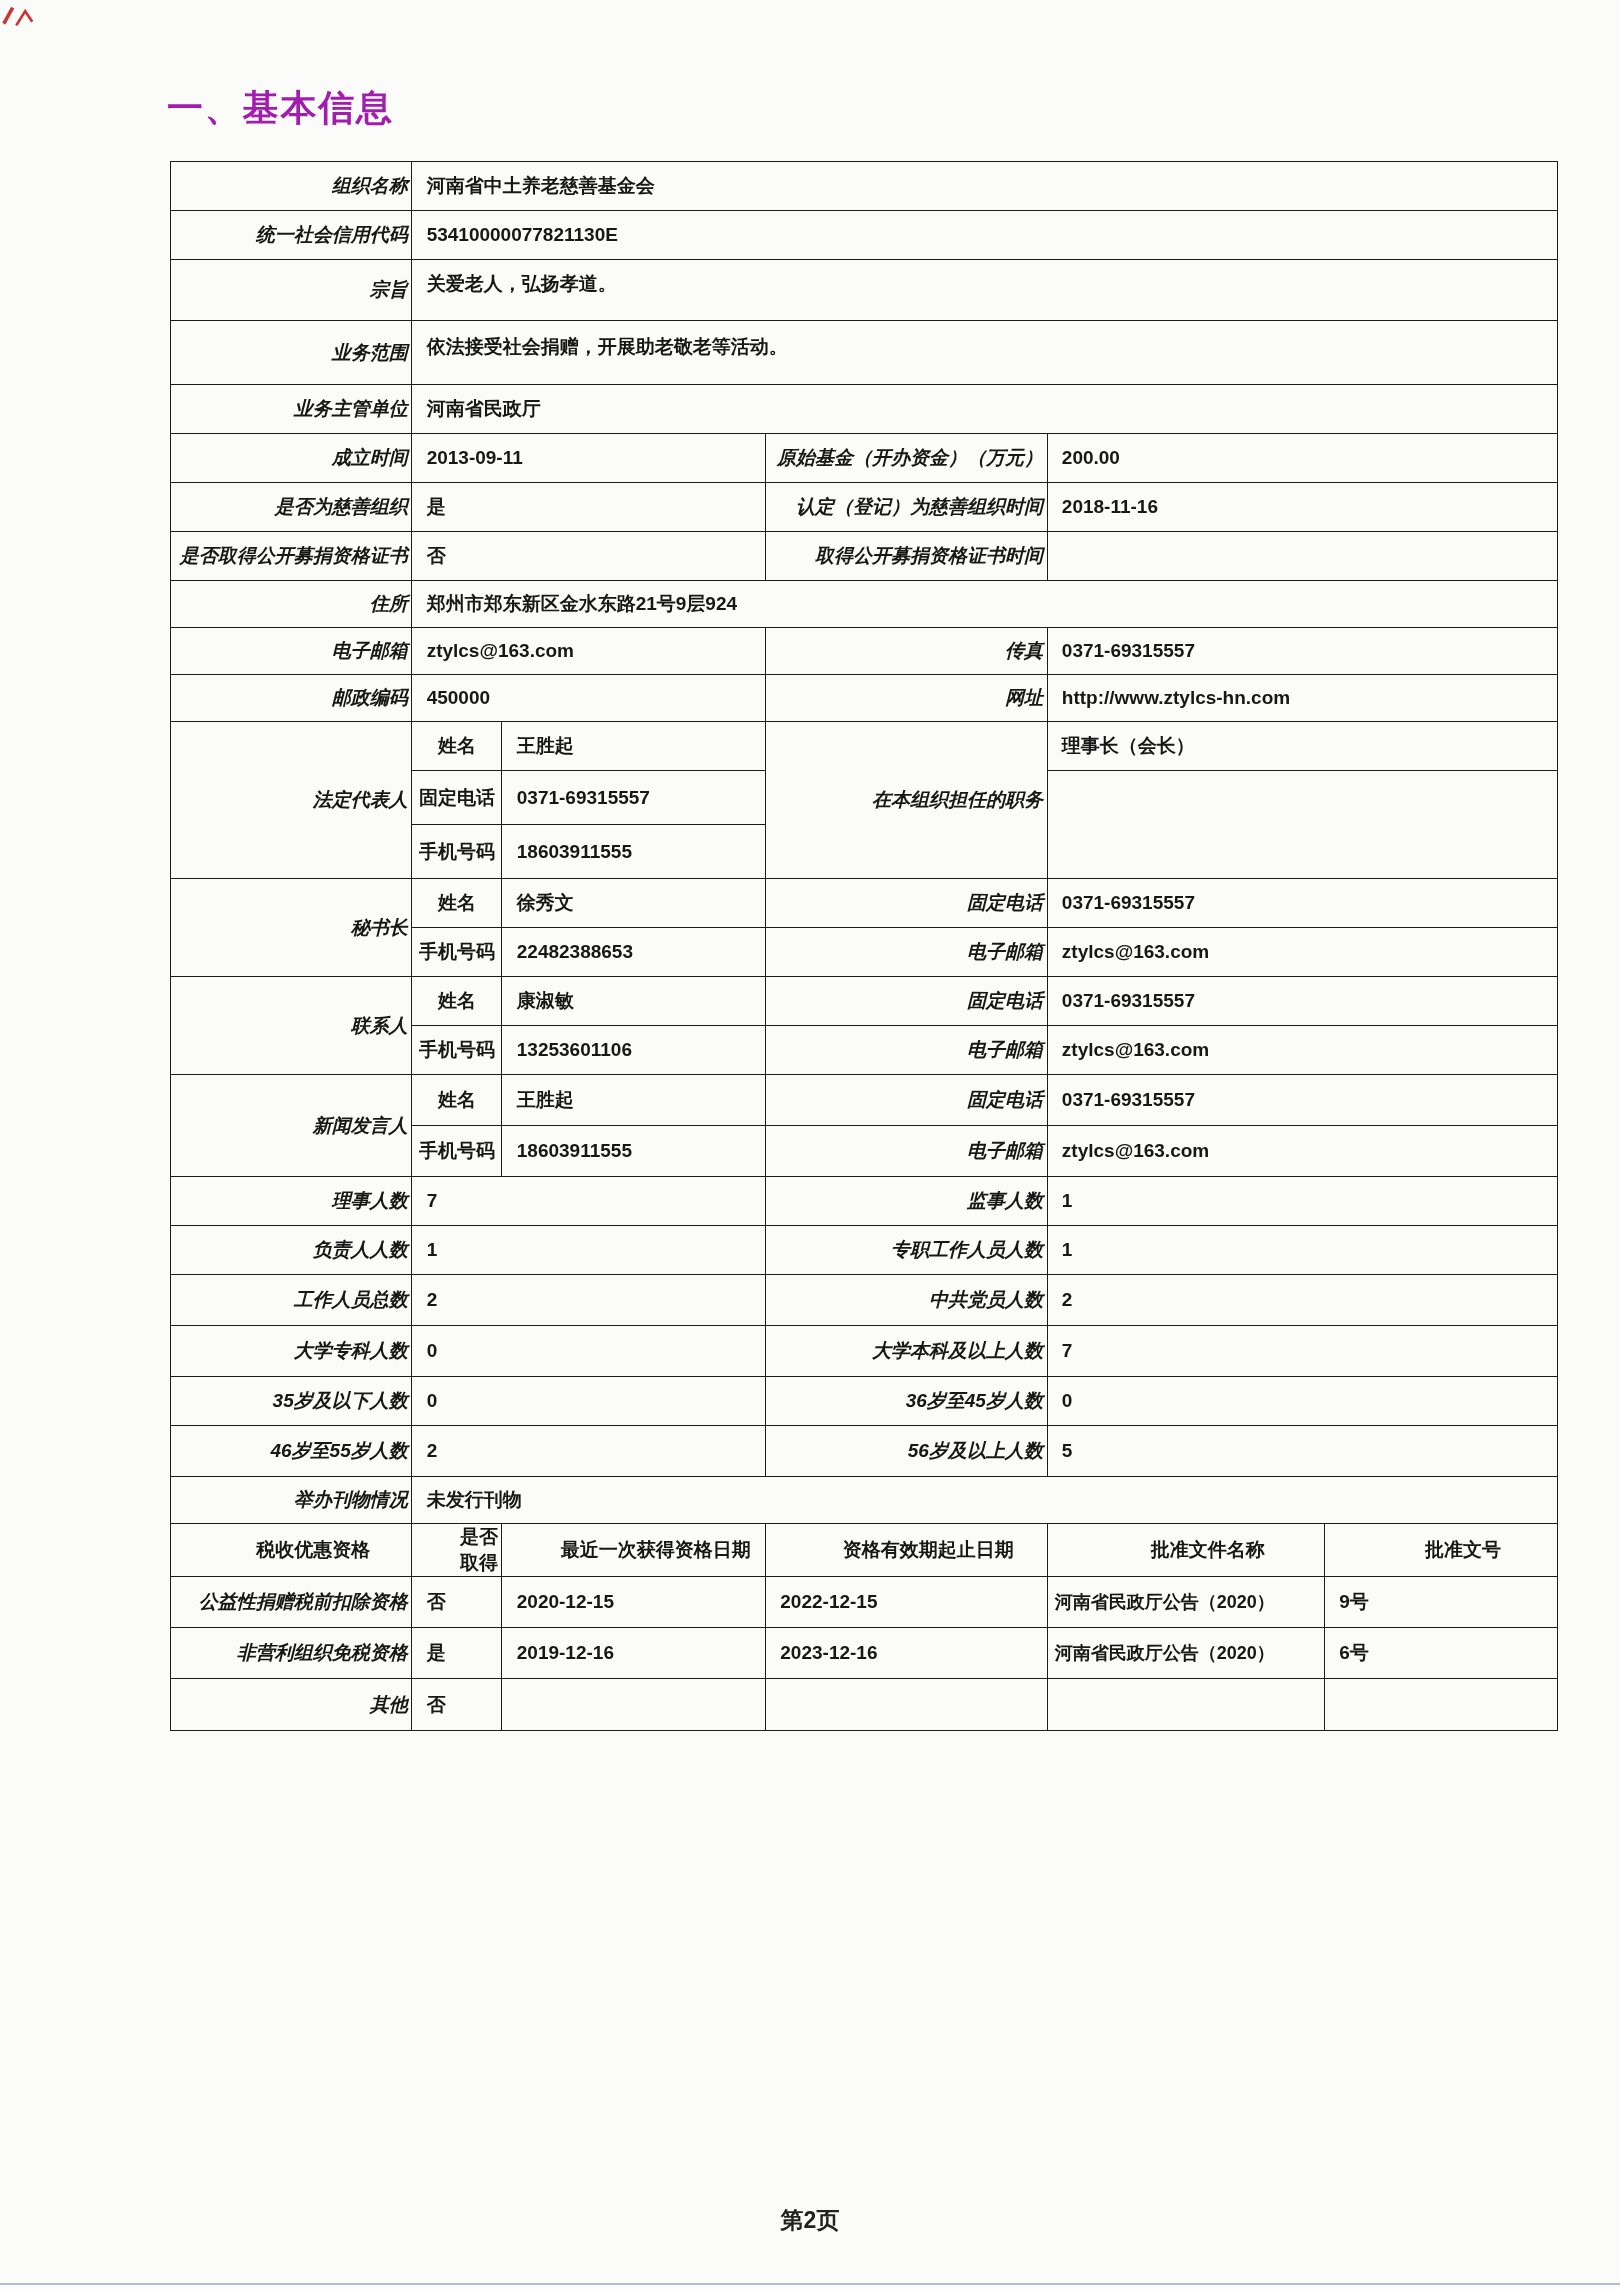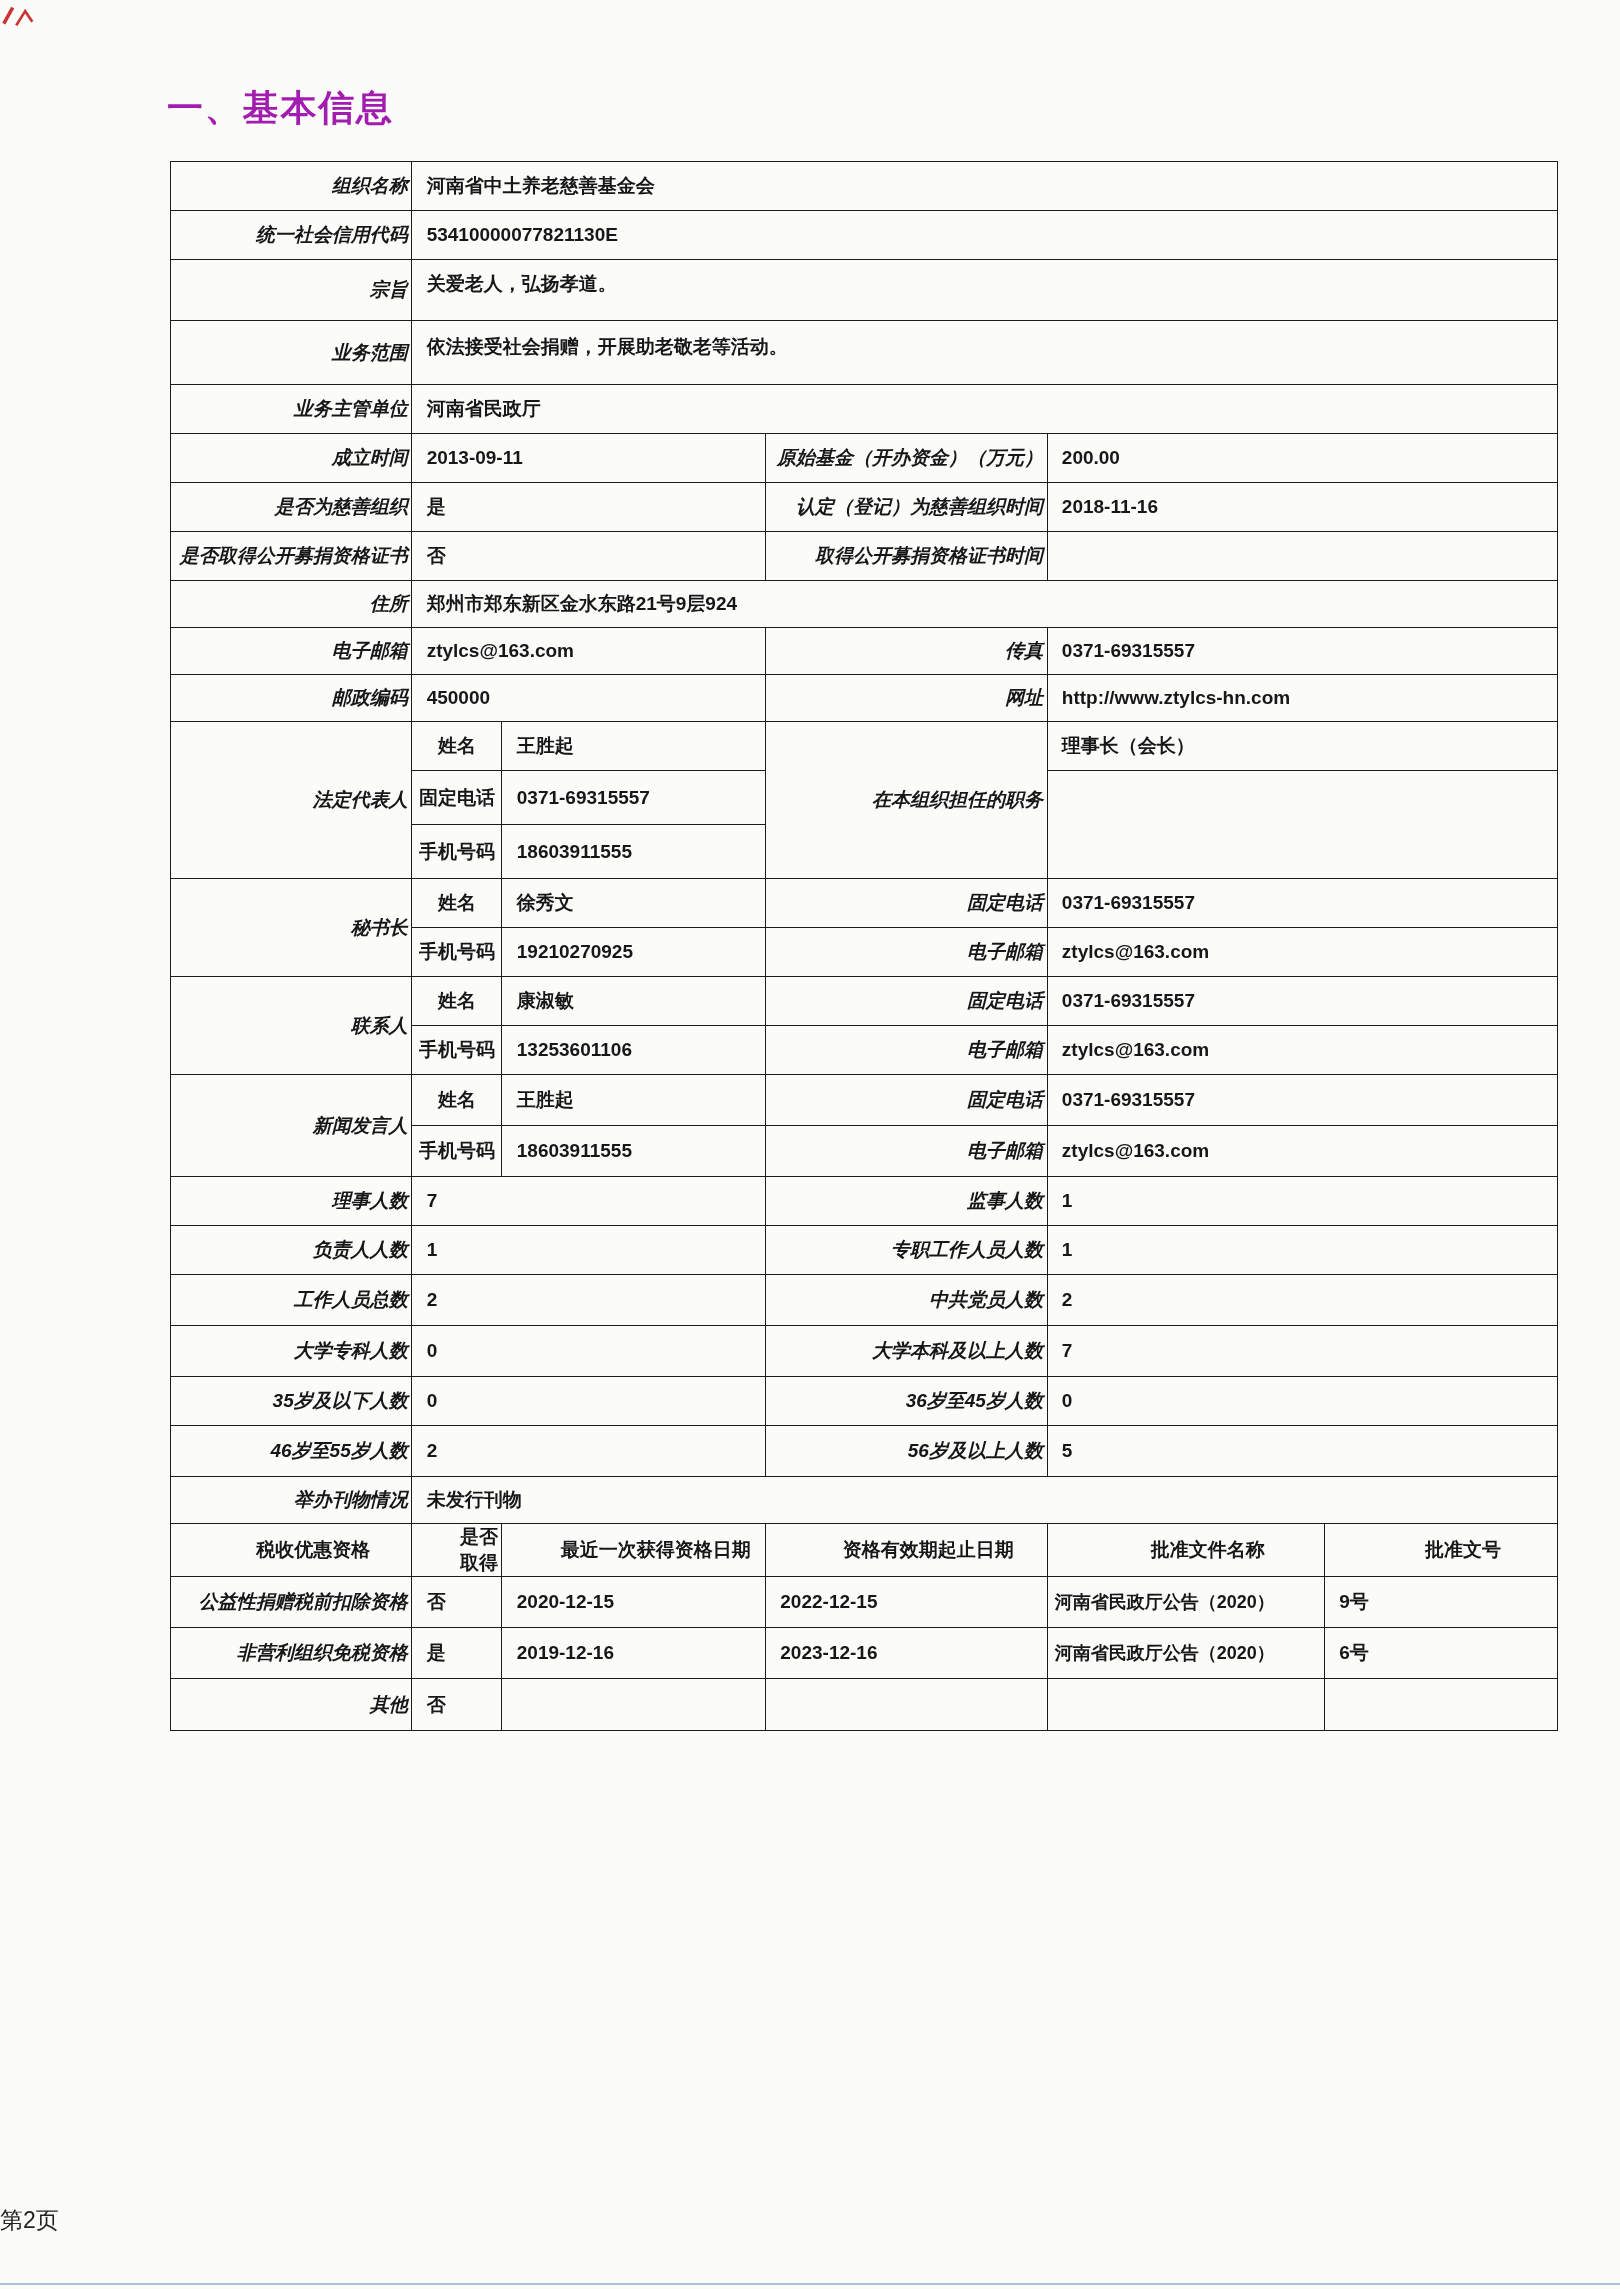--- a/index.html
+++ b/index.html
@@ -33,21 +33,21 @@
   }
   td.lab { text-align: right; font-size: 18px; padding: 1.8px 3.6px; font-style: italic; }
   td.sub { text-align: center; font-size: 18px; padding: 1.8px 1.8px; }
   td.val { text-align: left; padding: 1.8px 5.4px 1.8px 14.3px; }
   td.hdr { text-align: center; font-size: 18px; padding-left: 44px; }
   tr.h53 { height: 47px; margin-left: 48px; } tr.h55 { height: 49px; } tr.h57 { height: 51px; }
   tr.h58 { height: 52px; } tr.h60 { height: 54px; } tr.h68 { height: 61px; }
   tr.h72 { height: 64px; }
   .footer {
     position: absolute; left: 0; right: 0; top: 2205px;
-    font-size: 23px; font-weight: normal; color: #222;
+    text-align: center; font-size: 23px; font-weight: bold; color: #222;
   }
   .bottom-line {
     position: absolute; left: 0; right: 0; bottom: 3.6px; height: 2.7px;
     background: #aebdd8;
   }
 </style>
 </head>
 <body>
 
 <div class="page">
@@ -143,21 +143,21 @@
 
       <tr class="h55">
         <td class="lab" rowspan="2">秘书长</td>
         <td class="sub">姓名</td>
         <td class="val">徐秀文</td>
         <td class="lab">固定电话</td>
         <td class="val" colspan="2">0371-69315557</td>
       </tr>
       <tr class="h55">
         <td class="sub">手机号码</td>
-        <td class="val">19210270925</td>
+        <td class="val">22482388653</td>
         <td class="lab">电子邮箱</td>
         <td class="val" colspan="2">ztylcs@163.com</td>
       </tr>
 
       <tr class="h55">
         <td class="lab" rowspan="2">联系人</td>
         <td class="sub">姓名</td>
         <td class="val">康淑敏</td>
         <td class="lab">固定电话</td>
         <td class="val" colspan="2">0371-69315557</td>

